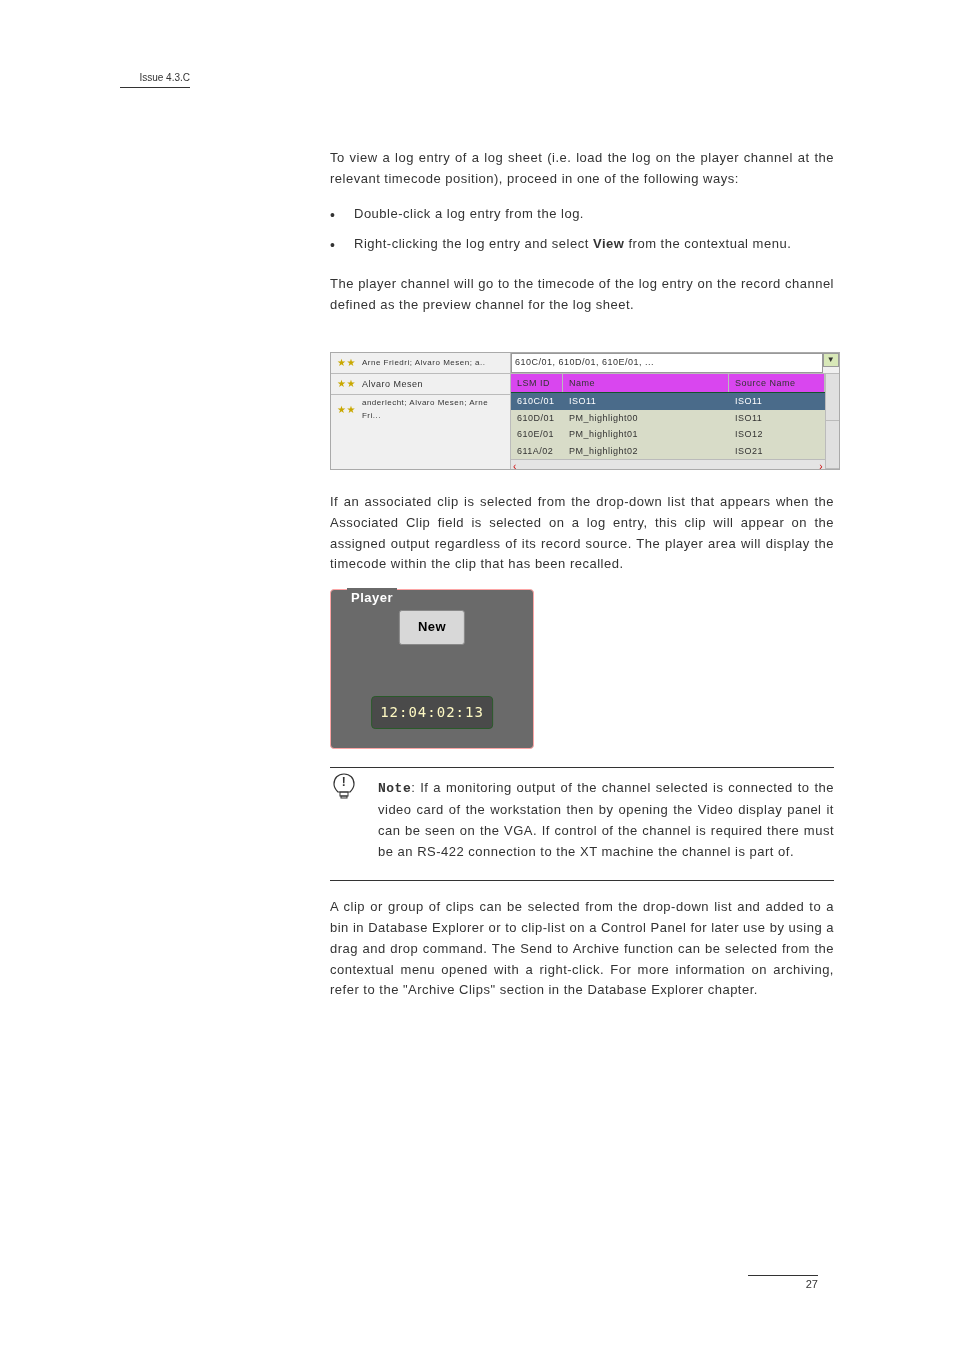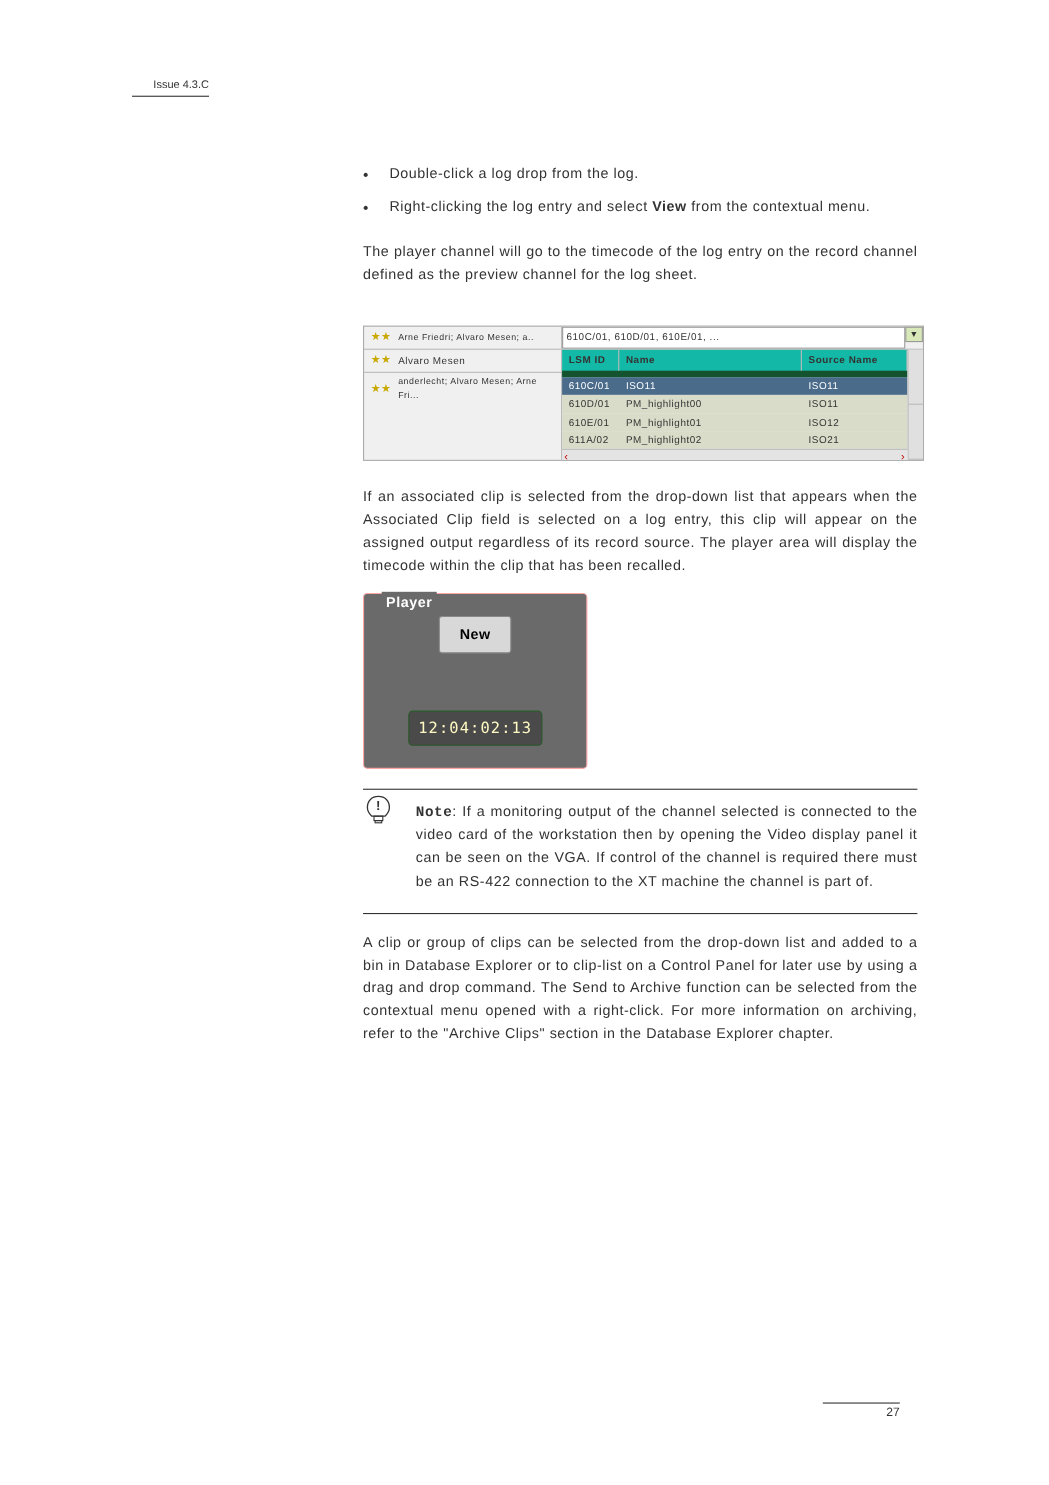--- a/index.html
+++ b/index.html
@@ -170,23 +170,22 @@
       align-items: center;
       padding: 2px 6px;
       border-right: 1px solid #bbb;
     }
     .tg-star {
       color: #c9a800;
       margin-right: 6px;
       font-size: 10px;
     }
     .tg-header-row {
-      background: #14b8a6;
-      border-bottom: 6px solid #14532d;
-      font-weight: bold;
+      background: #d946ef;
+      border-bottom: 1px solid #14532d;
     }
     .tg-header-cell {
       padding: 2px 6px;
       border-right: 1px solid #bbb;
     }
     .tg-lsm { width: 52px; }
     .tg-name { flex: 1; }
     .tg-src { width: 96px; }
     .tg-body-row {
       display: flex;
@@ -238,25 +237,26 @@
 
 <div class="page">
   <div class="header">
     <div style="text-align:right">
       <div>Issue 4.3.C</div>
       <div class="header-divider"></div>
     </div>
   </div>
 
   <div class="content">
+    <p>To view a log entry of a log sheet (i.e. load the log on the player channel at the relevant timecode position), proceed in one of the following ways:</p>
 
     <div class="bullets">
       <div class="bullet-item">
         <div class="bullet-dot">•</div>
-        <div class="bullet-text">Double-click a log drop from the log.</div>
+        <div class="bullet-text">Double-click a log entry from the log.</div>
       </div>
       <div class="bullet-item">
         <div class="bullet-dot">•</div>
         <div class="bullet-text">
           <span>Right-clicking the log entry and select </span><span class="view-label">View</span><span> from the contextual menu.</span>
         </div>
       </div>
     </div>
 
     <p>The player channel will go to the timecode of the log entry on the record channel defined as the preview channel for the log sheet.</p>

